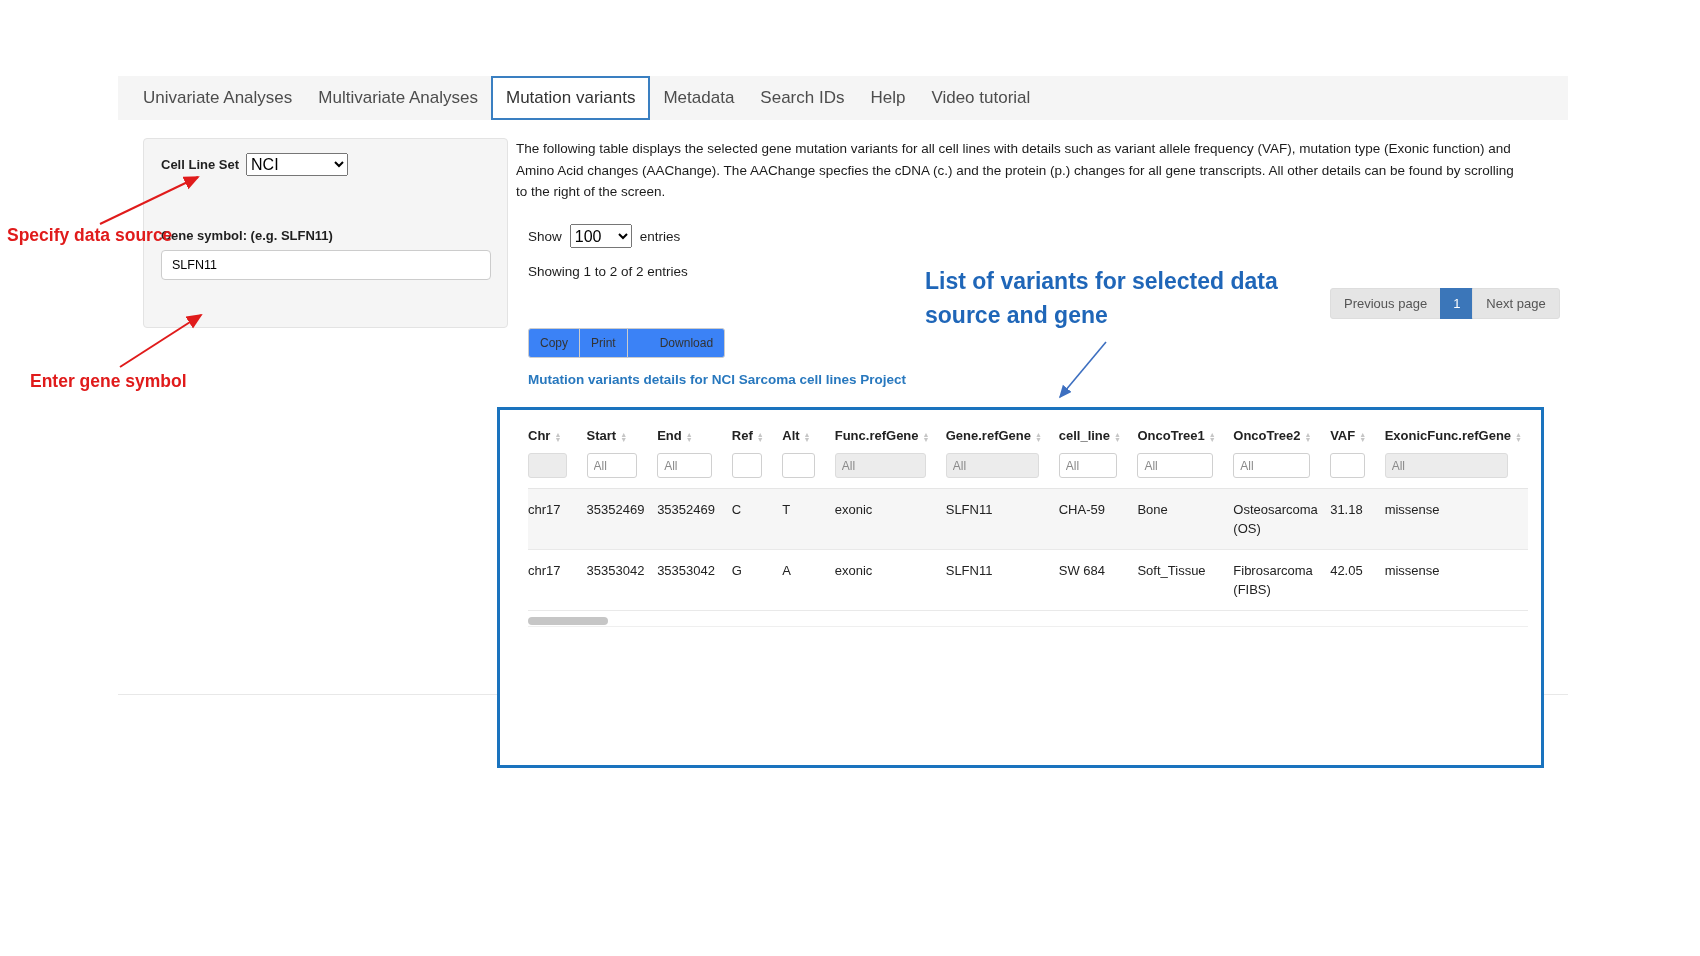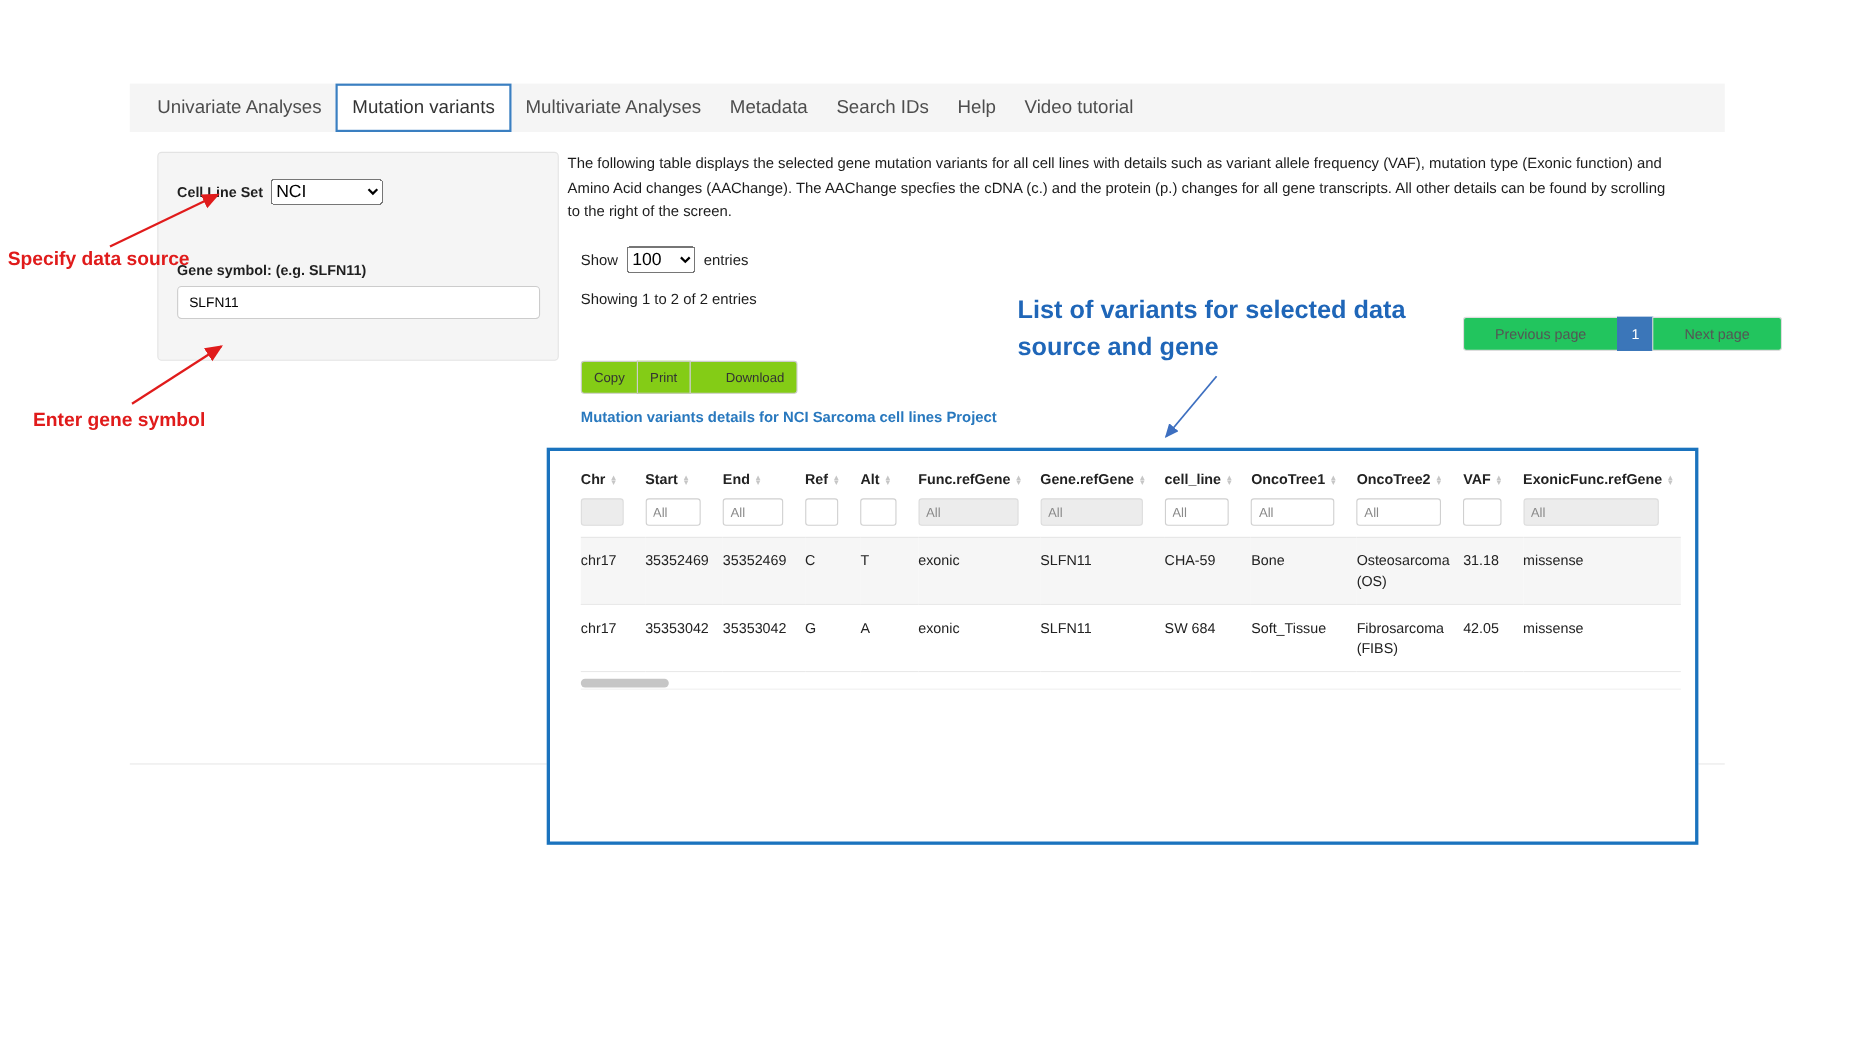--- a/index.html
+++ b/index.html
@@ -5,47 +5,47 @@
   * { margin:0; padding:0; box-sizing:border-box; }
   html,body { width:1700px; height:956px; background:#fff; font-family:"Liberation Sans", sans-serif; color:#222; }
   #stage { position:relative; width:1640px; height:956px; overflow:hidden; background:#fff; }
 
   
   #navbar { position:absolute; left:118px; top:76px; width:1450px; height:44px; background:#f5f5f5; display:flex; align-items:stretch; padding-left:12px; }
   .nav-tab { display:flex; align-items:center; padding:0 13px; font-size:17px; color:#4d4d4d; cursor:pointer; white-space:nowrap; }
   .nav-tab.active { background:#fff; border:2px solid #3a7fc1; color:#333; }
 
   
-  #sidebar-panel { position:absolute; left:143px; top:138px; width:365px; height:190px; background:#f5f5f5; border:1px solid #e3e3e3; border-radius:4px; padding:24px 17px; }
+  #sidebar-panel { position:absolute; left:143px; top:138px; width:365px; height:190px; background:#f5f5f5; border:1px solid #e3e3e3; border-radius:4px; padding:14px 17px; }
   .cl-row { display:flex; align-items:center; gap:7px; }
   .panel-label { font-weight:bold; font-size:13px; color:#1f1f1f; }
   #cell-line-select { width:102px; height:23px; font-size:16px; font-family:"Liberation Sans", sans-serif; }
   #gene-label { margin-top:52px; }
   #gene-input { margin-top:7px; width:330px; height:30px; border:1px solid #ccc; border-radius:4px; padding:0 10px; font-size:12.5px; background:#fff; font-family:"Liberation Sans", sans-serif; }
 
   
   .red-note { position:absolute; font-size:17.5px; font-weight:bold; color:#e01b1b; white-space:nowrap; }
   #annot-specify { left:7px; top:225px; }
   #annot-enter { left:30px; top:371px; }
   #blue-note { position:absolute; left:925px; top:264px; width:420px; font-size:23px; font-weight:bold; color:#1f66b8; line-height:34px; }
   #arrow-layer { position:absolute; left:0; top:0; width:1700px; height:956px; pointer-events:none; z-index:6; }
 
   
   #description { position:absolute; left:516px; top:138px; width:998px; font-size:13.5px; line-height:21.5px; color:#1c1c1c; }
   #show-row { position:absolute; left:528px; top:224px; display:flex; align-items:center; gap:8px; font-size:13.5px; color:#1c1c1c; }
   #entries-select { width:62px; height:24px; font-size:16px; font-family:"Liberation Sans", sans-serif; }
   #showing-text { position:absolute; left:528px; top:264px; font-size:13.5px; color:#1c1c1c; }
   #btn-group { position:absolute; left:528px; top:328px; display:flex; }
-  .dt-btn { border:1px solid #ccc; background:#84cc16; padding:7px 11px; font-size:12px; color:#333; margin-left:-1px; cursor:pointer; font-family:"Liberation Sans", sans-serif; }
+  .dt-btn { border:1px solid #ccc; background:#3b82f6; padding:7px 11px; font-size:12px; color:#333; margin-left:-1px; cursor:pointer; font-family:"Liberation Sans", sans-serif; }
   .dt-btn:first-child { border-radius:3px 0 0 3px; margin-left:0; }
   .dt-btn:last-child { border-radius:0 3px 3px 0;padding-left:32px; }
   #table-title { position:absolute; left:528px; top:372px; font-size:13.5px; font-weight:bold; color:#2878be; cursor:pointer; }
 
   #pagination { position:absolute; left:1330px; top:288px; display:flex; align-items:stretch; font-size:13px; color:#555; }
-  .page-btn { border:1px solid #ddd; background:#22c55e; padding:7px 28px; cursor:pointer; white-space:nowrap; }
+  .page-btn { border:1px solid #ddd; background:#e5e5e5; padding:7px 13px; cursor:pointer; white-space:nowrap; }
   .page-btn.prev { border-radius:3px 0 0 3px; }
   .page-btn.next { border-radius:0 3px 3px 0; margin-left:-1px; }
   .page-num { background:#3b76b9; color:#fff; border:1px solid #3b76b9; padding:7px 12px; margin-left:-1px; cursor:pointer; }
 
   #page-divider { position:absolute; left:118px; top:694px; width:1450px; height:1px; background:#e8e8e8; z-index:1; }
 
   
   #variants-box { position:absolute; left:497px; top:407px; width:1047px; height:361px; background:#fff; border:3px solid #1a73be; z-index:2; }
   #variants-table { margin:8px 0 0 28px; border-collapse:collapse; table-layout:fixed; width:1000px; font-size:13px; color:#222; }
   #variants-table thead th { text-align:left; font-weight:bold; padding:10px 8px 8px 0; white-space:nowrap; vertical-align:middle; cursor:pointer; }
@@ -59,22 +59,22 @@
   #hscroll { position:relative; margin:4px 0 0 28px; width:1000px; height:12px; border-bottom:1px solid #efefef; cursor:pointer; }
   #hscroll-thumb { position:absolute; left:0; top:2px; width:80px; height:8px; border-radius:4px; background:#c6c6c6; cursor:grab; }
 </style>
 </head>
 <body>
 
 <div id="stage">
 
   <div id="navbar">
     <div class="nav-tab">Univariate Analyses</div>
+    <div class="nav-tab">Multivariate Analyses</div>
     <div class="nav-tab active">Mutation variants</div>
-    <div class="nav-tab">Multivariate Analyses</div>
     <div class="nav-tab">Metadata</div>
     <div class="nav-tab">Search IDs</div>
     <div class="nav-tab">Help</div>
     <div class="nav-tab">Video tutorial</div>
   </div>
 
   <div id="sidebar-panel">
     <div class="cl-row">
       <span class="panel-label">Cell Line Set</span>
       <select id="cell-line-select">

